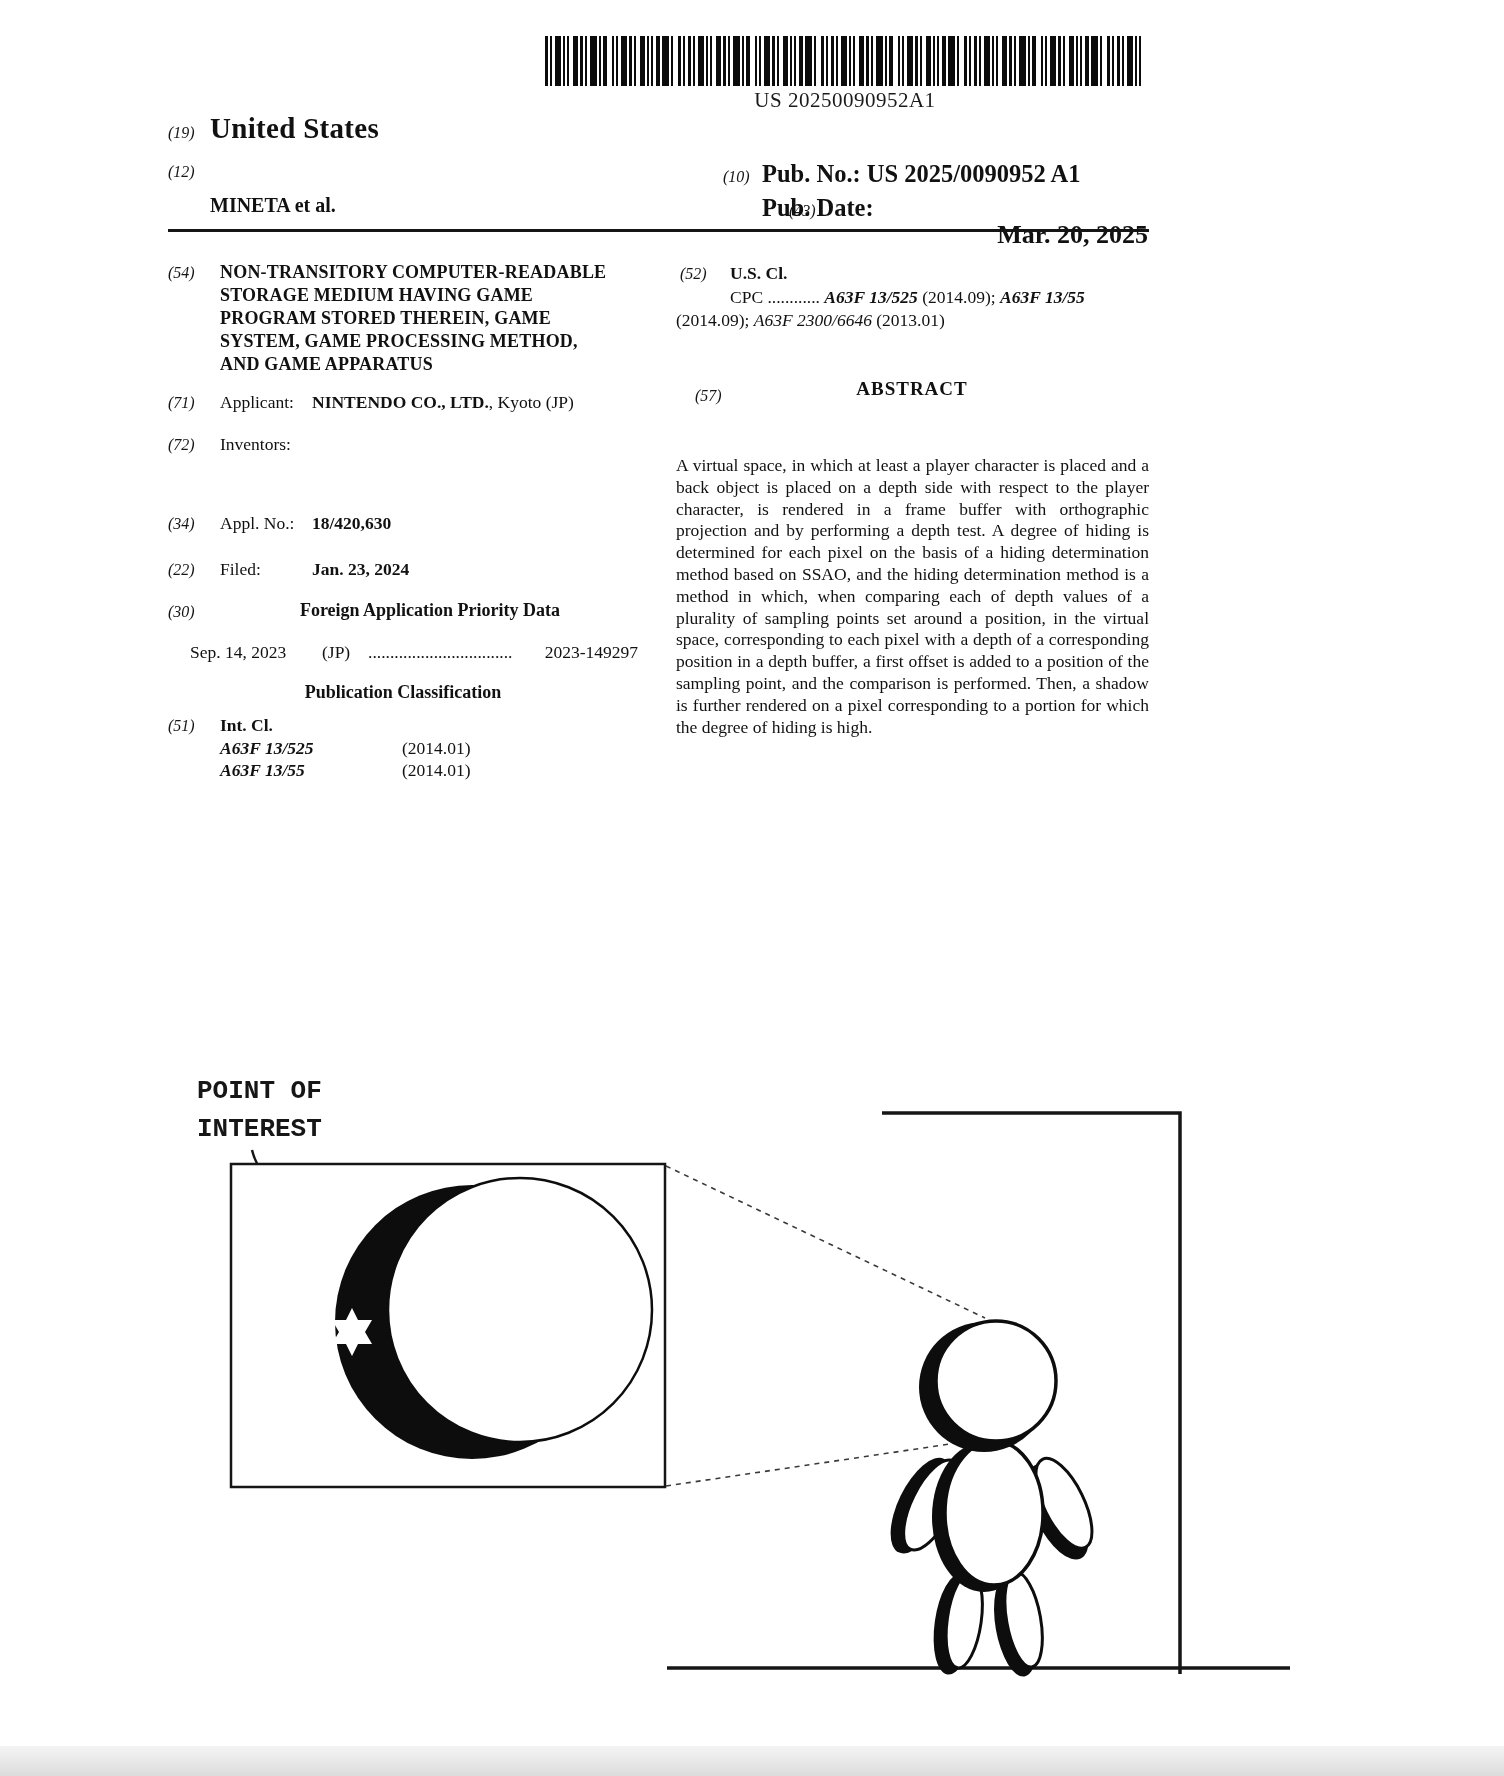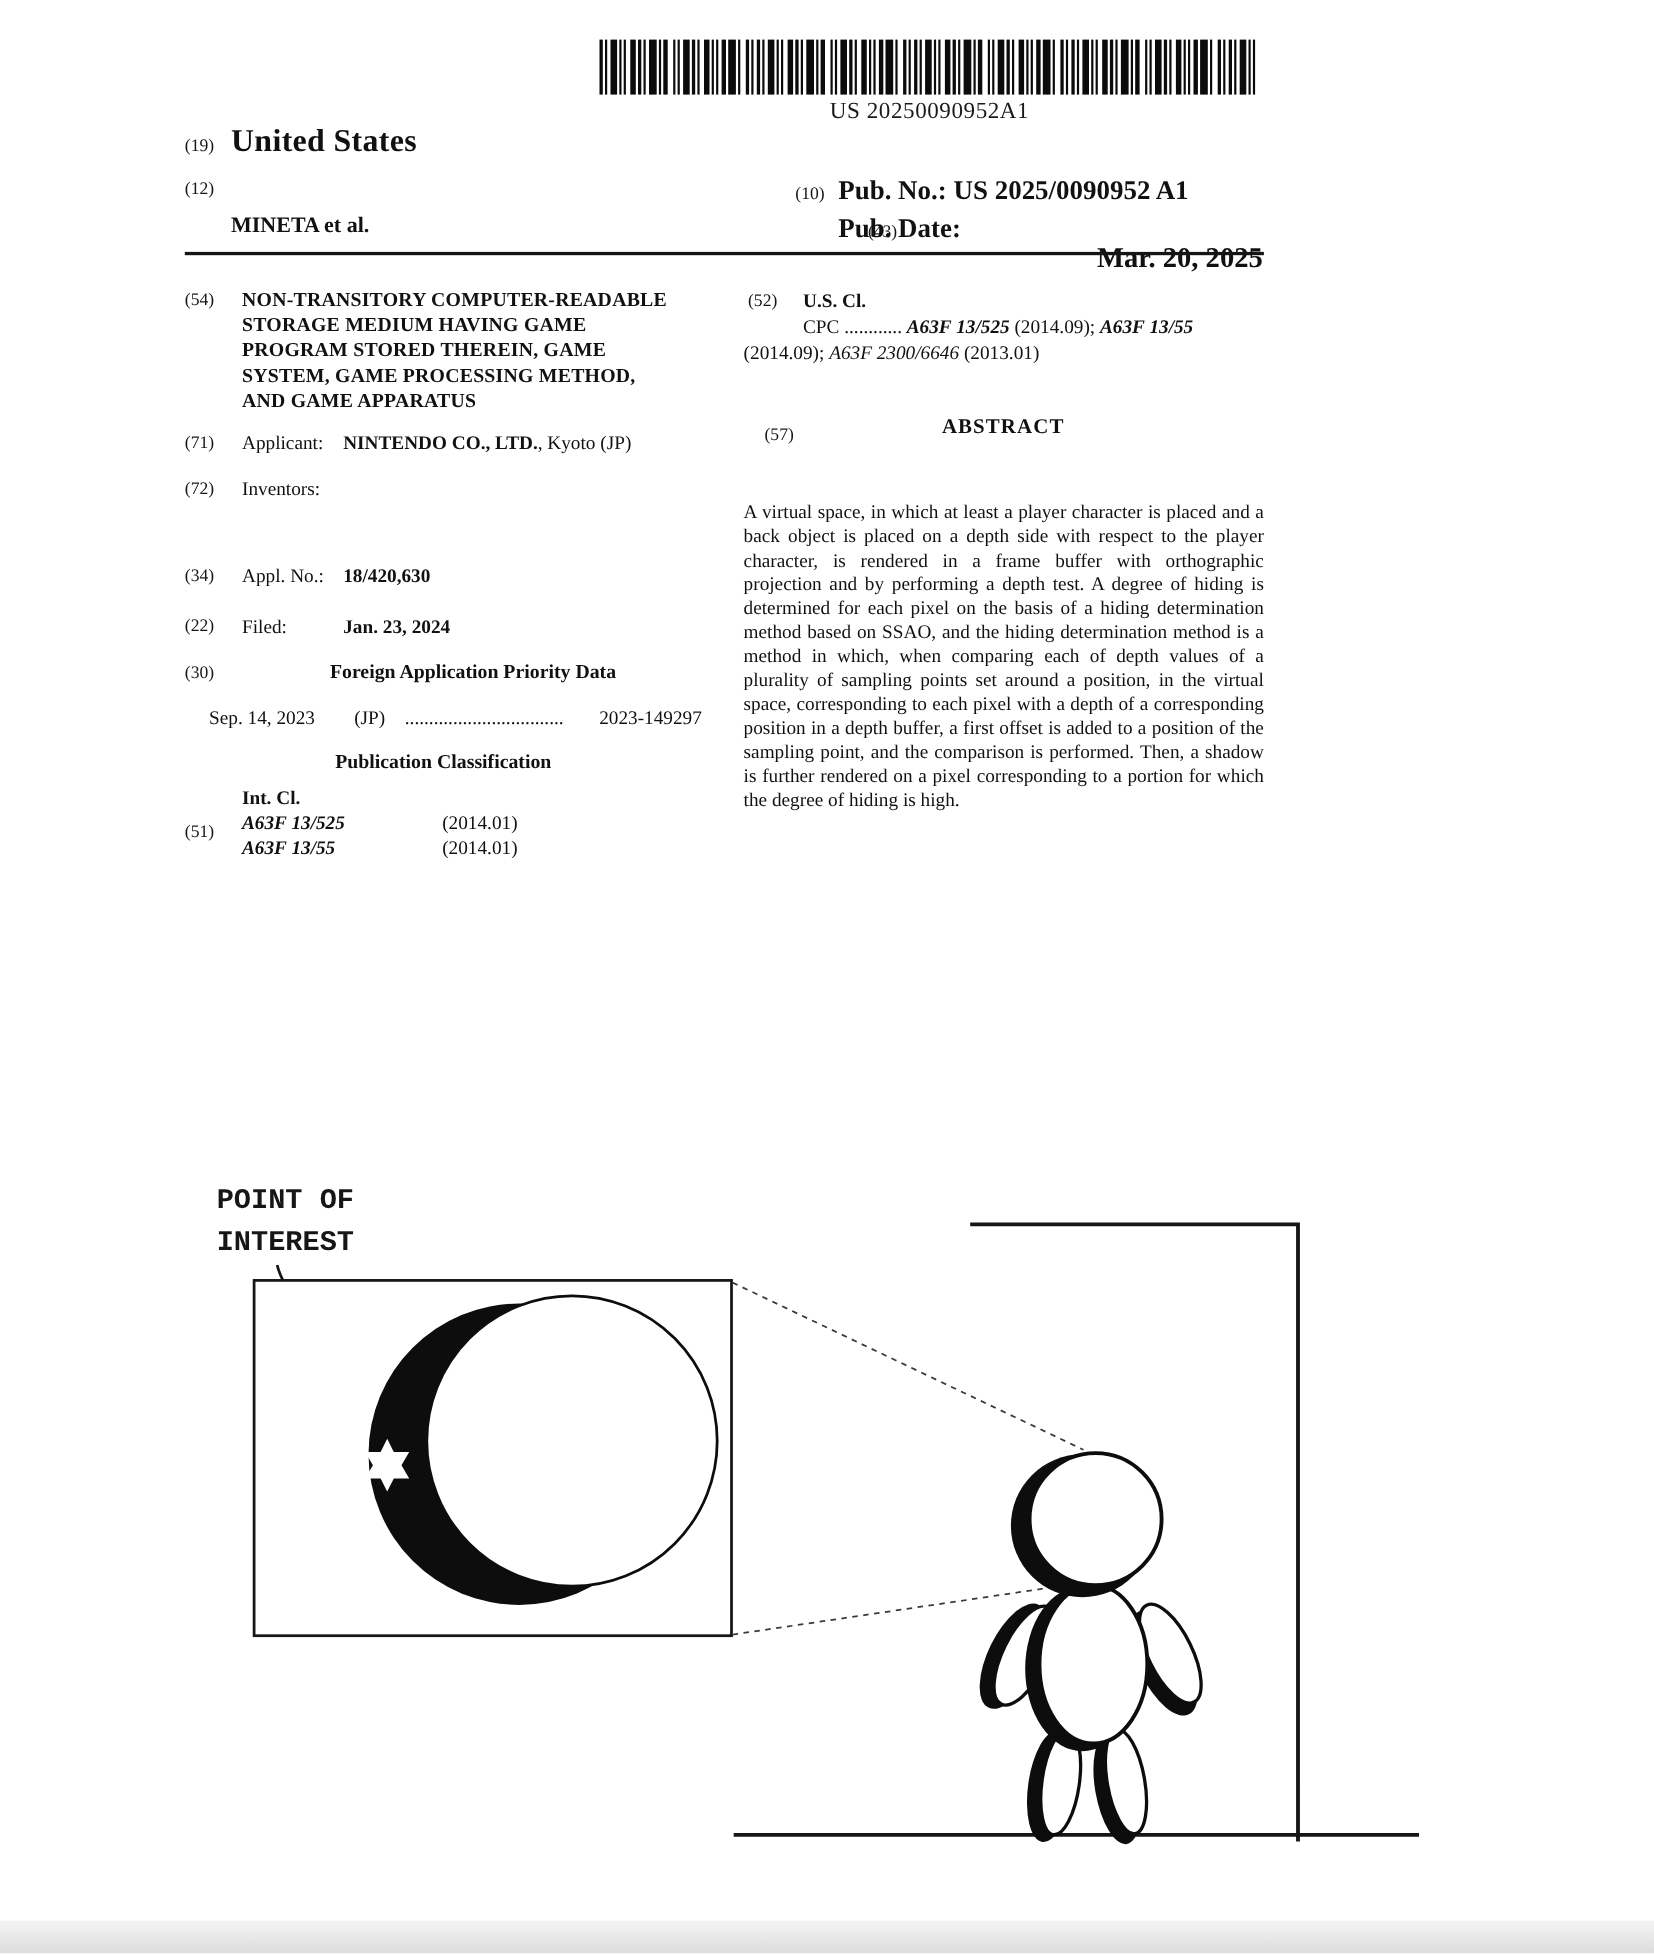--- a/index.html
+++ b/index.html
@@ -1,21 +1,21 @@
 <!DOCTYPE html>
 <html><head>
 <meta charset="utf-8">
 <style>
   html,body{margin:0;padding:0;background:#ffffff;}
   .page{position:relative;width:1504px;height:1776px;background:#ffffff;overflow:hidden;
         font-family:"Liberation Serif","DejaVu Serif",serif;color:#111;}
   .abs{position:absolute;}
   .b{font-weight:bold;text-align:right;}
   .i{font-style:italic;}
-  .num{font-size:16px;color:#161616;}
+  .num{font-size:16px;color:#161616;font-style:italic;}
   .barcode{position:absolute;left:545px;top:36px;width:600px;height:50px;}
   .barcode div{position:absolute;top:0;height:100%;background:#0b0b0b;}
   .bc-text{position:absolute;left:545px;top:88px;width:600px;text-align:center;
            font-size:21px;letter-spacing:0.5px;color:#1a1a1a;}
   .h-country{font-size:29px;font-weight:bold;letter-spacing:0.3px;}
   .h-doctype{font-size:30px;font-weight:bold;}
   .h-authors{font-size:20px;font-weight:bold;}
   .h-pubno{font-size:24.5px;font-weight:bold;}
   .h-pubdate-label{font-size:24.5px;font-weight:bold;}
   .h-pubdate{font-size:26px;font-weight:bold;}
@@ -183,21 +183,21 @@
 
   <div class="abs body-txt" style="left:190px;top:641px;width:450px;">
     <span style="position:absolute;left:0;">Sep. 14, 2023</span>
     <span style="position:absolute;left:132px;">(JP)</span>
     <span class="dots-clip" style="position:absolute;left:178px;width:196px;">.................................</span>
     <span style="position:absolute;right:2px;">2023-149297</span>
   </div>
 
   <div class="abs center-head" style="left:168px;top:682px;width:470px;">Publication Classification</div>
 
-  <span class="abs num" style="left:168px;top:717px;margin-top:31px;">(51)</span>
+  <span class="abs num" style="left:168px;top:717px;">(51)</span>
   <span class="abs body-txt b" style="left:220px;top:714px;">Int. Cl.</span>
   <span class="abs body-txt b i" style="left:220px;top:737px;">A63F 13/525</span>
   <span class="abs body-txt" style="left:402px;top:737px;">(2014.01)</span>
   <span class="abs body-txt b i" style="left:220px;top:759px;">A63F 13/55</span>
   <span class="abs body-txt" style="left:402px;top:759px;">(2014.01)</span>
 
   <span class="abs num" style="left:680px;top:265px;">(52)</span>
   <span class="abs body-txt b" style="left:730px;top:262px;">U.S. Cl.</span>
   <span class="abs body-txt" style="left:730px;top:286px;width:420px;"><span>CPC</span><span> ............ </span><span class="b i">A63F 13/525</span><span> (2014.09); </span><span class="b i">A63F 13/55</span></span>
   <span class="abs body-txt" style="left:676px;top:309px;width:472px;text-align:left;"><span>(2014.09); </span><span class="i">A63F 2300/6646</span><span> (2013.01)</span></span>

